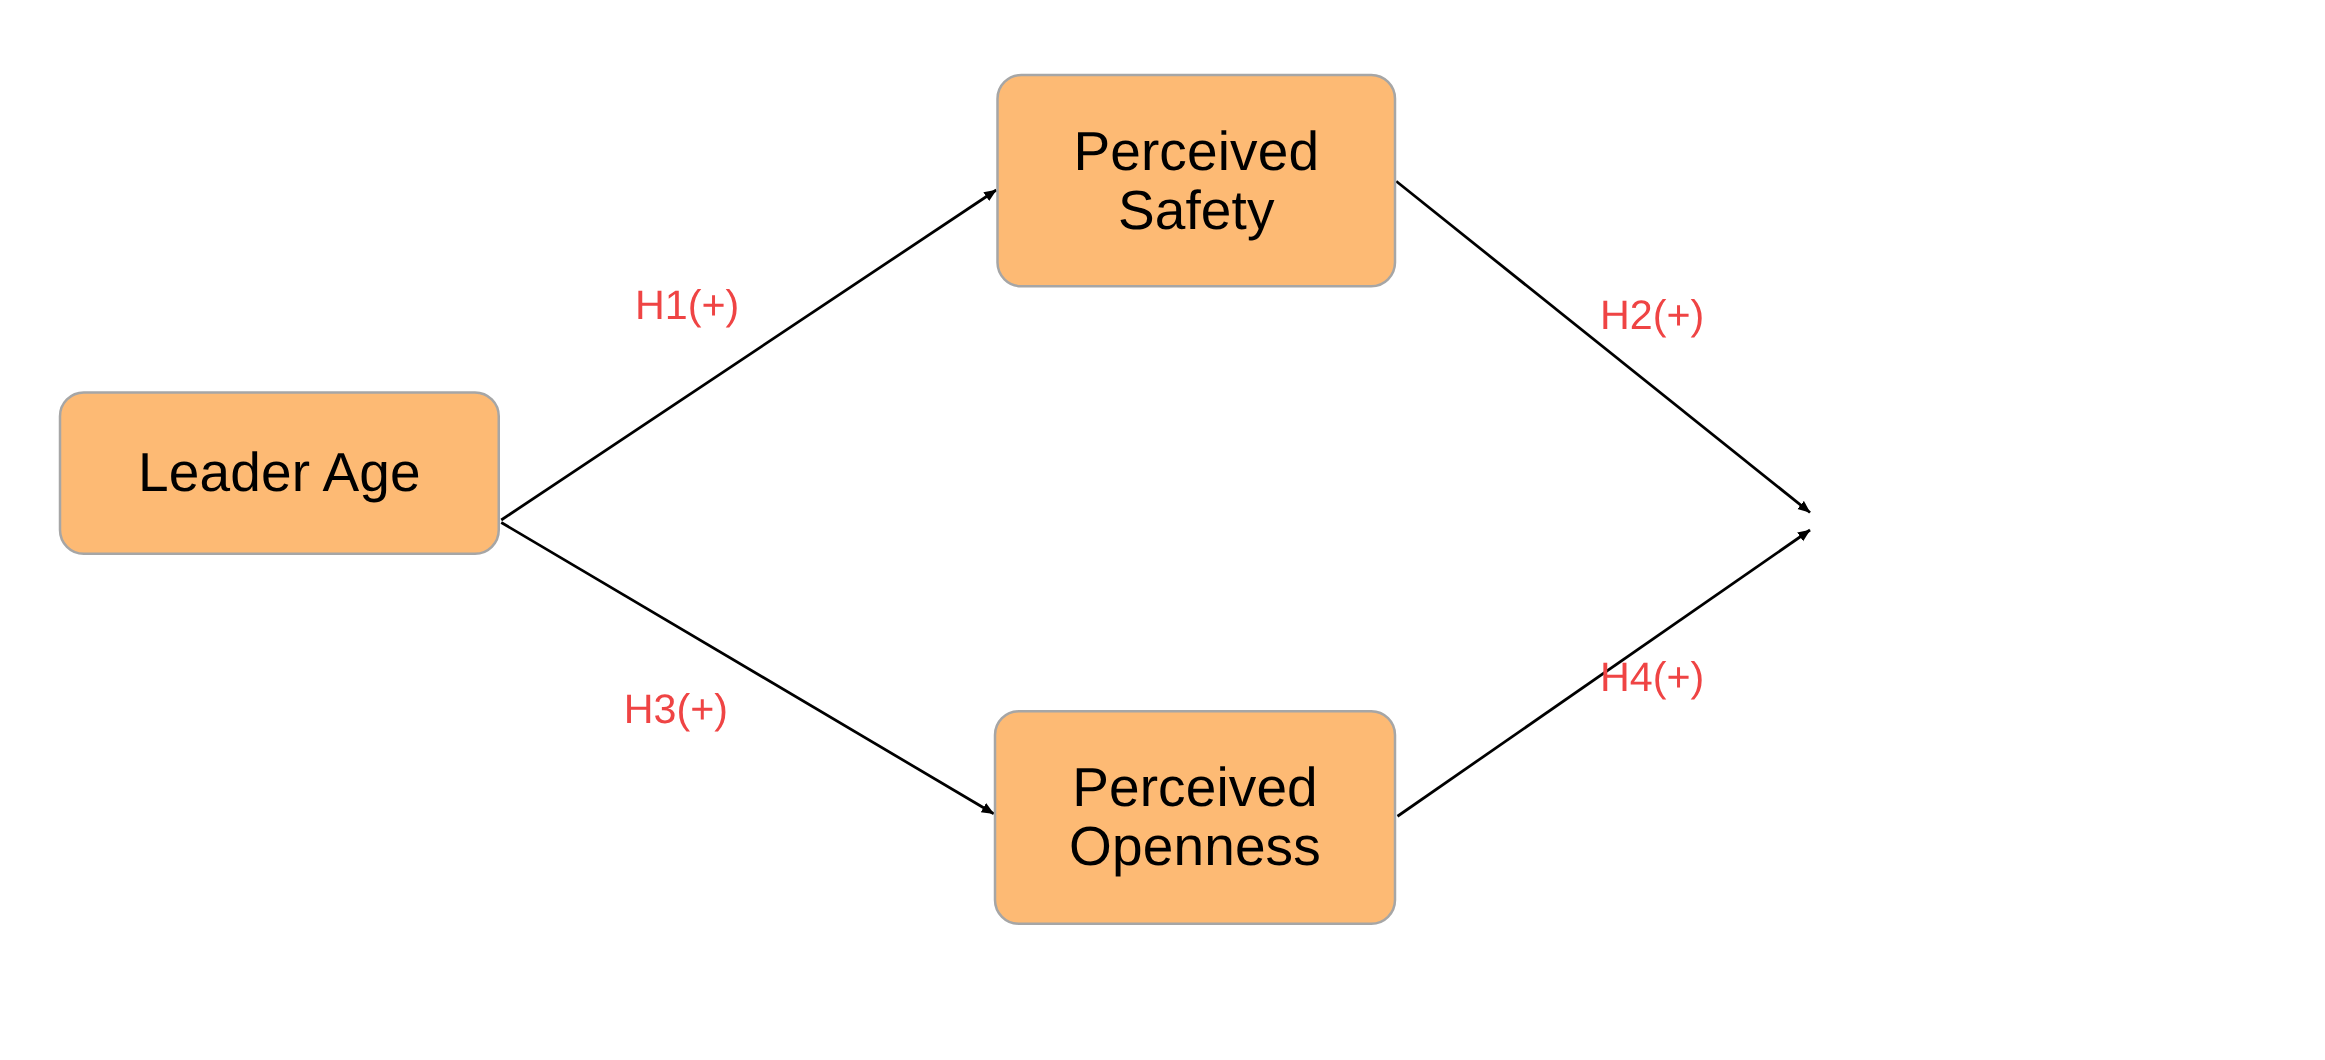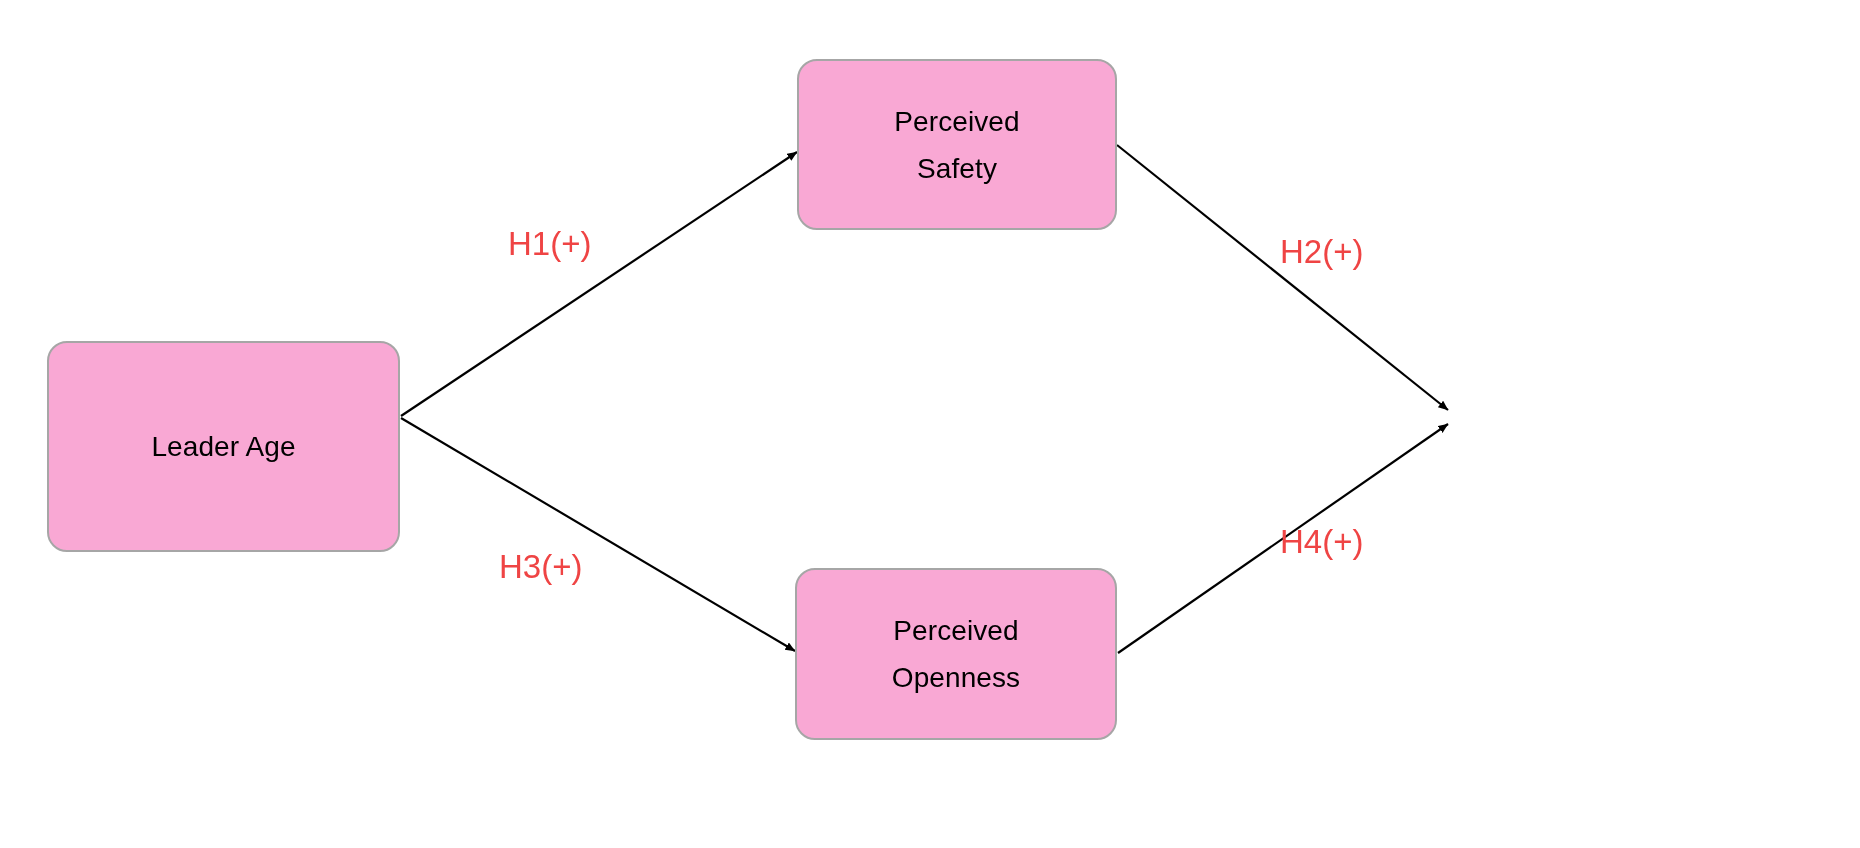--- a/index.html
+++ b/index.html
@@ -22,41 +22,41 @@
     position: absolute;
     left: 0;
     top: 0;
     width: 1860px;
     height: 848px;
     pointer-events: none;
   }
   .node {
     position: absolute;
     box-sizing: border-box;
-    background: #f9a8d4;
+    background: #fdba74;
     border: 2px solid #A6A6A6;
     border-radius: 20px;
     display: flex;
     align-items: center;
     justify-content: center;
     text-align: center;
     color: #000000;
-    font-size: 28px;
+    font-size: 44px;
     line-height: 47px;
     font-weight: 400;
     letter-spacing: 0.1px;
     white-space: pre-line;
   }
   .node-label {
     display: block;
     white-space: pre-line;
     padding: 0 8px;
   }
   
-  #node-leader-age       { left: 47px;   top: 341px; width: 353px; height: 211px; }
+  #node-leader-age       { left: 47px;   top: 313px; width: 353px; height: 131px; }
   #node-perceived-safety { left: 797px;  top: 59px;  width: 320px; height: 171px; }
   #node-perceived-openness { left: 795px; top: 568px; width: 322px; height: 172px; }
   #node-voice-behavior   { left: 1448px; top: 329px; width: 344px; height: 172px; }
 
   .edge-label {
     position: absolute;
     color: #ef4444;
     font-size: 33px;
     line-height: 33px;
     font-weight: 400;

